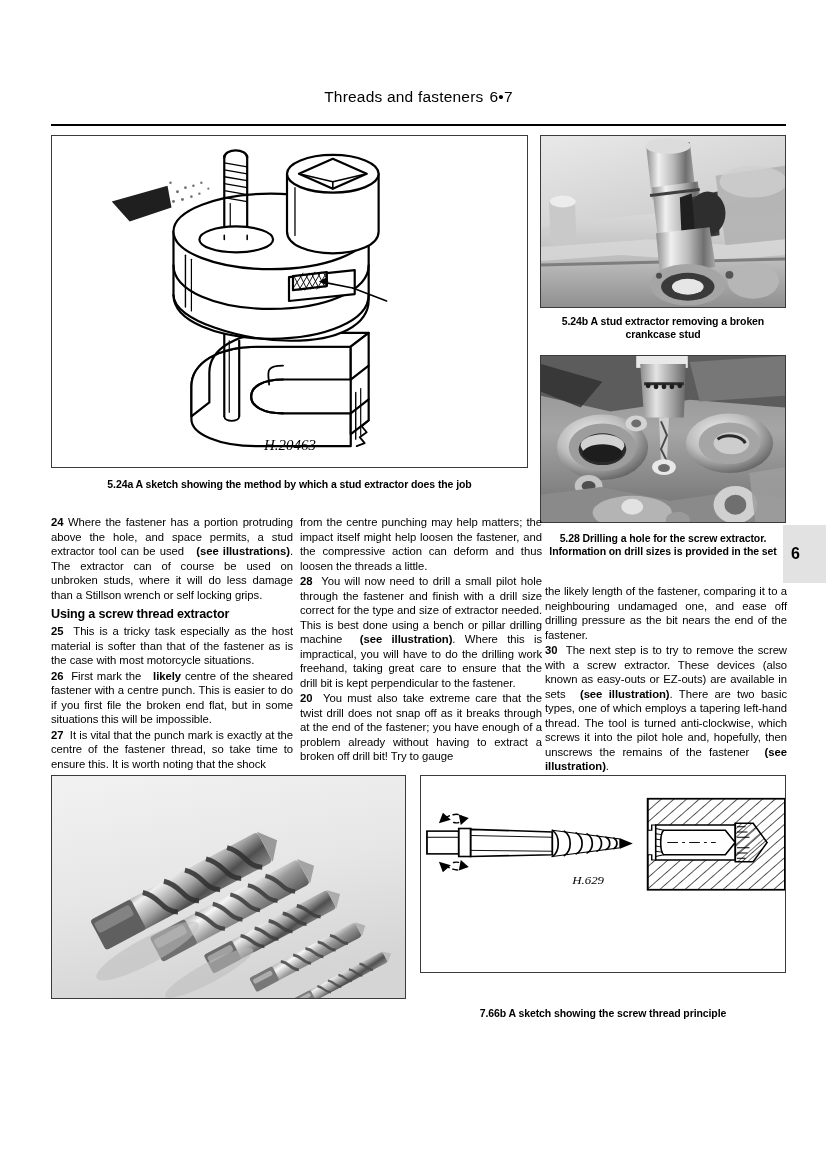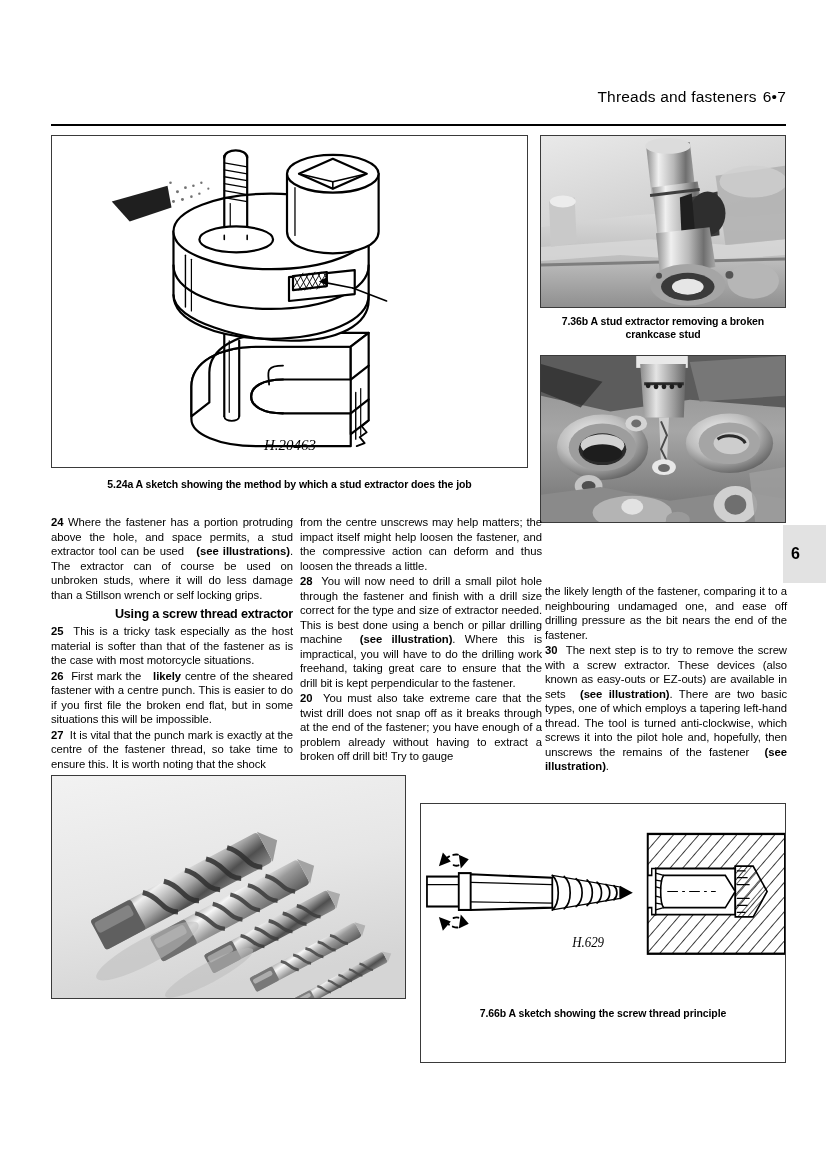--- a/index.html
+++ b/index.html
@@ -21,21 +21,21 @@
     inset: 0;
     background: #fff;
   }
 
   
   .header {
     position: absolute;
     left: 51px;
     top: 88px;
     width: 735px;
-    text-align: right;
+    text-align: center;
     font-size: 15.5px;
     font-weight: 400;
     letter-spacing: 0.2px;
   }
   .header .hdr-page {
     font-weight: 400;
     margin-left: 6px;
   }
   .header-rule {
     position: absolute;
@@ -101,21 +101,21 @@
 
   
   #fig-528 { left: 540px; top: 355px; width: 246px; height: 168px; }
   #cap-528 { left: 536px; top: 532px; width: 254px; }
 
   
   #fig-530a { left: 51px; top: 775px; width: 355px; height: 224px; }
   #cap-530a { left: 51px; top: 1007px; width: 355px; }
 
   
-  #fig-530b { left: 420px; top: 775px; width: 366px; height: 260px; margin-top: 28px; }
+  #fig-530b { left: 420px; top: 775px; width: 366px; height: 198px; }
   #fig-530b svg { display:block; width:100%; height:100%; }
   #cap-530b { left: 420px; top: 1007px; width: 366px; }
 
   
   .col {
     position: absolute;
     font-size: 11.3px;
     line-height: 1.285;
     text-align: justify;
     text-justify: inter-word;
@@ -126,21 +126,21 @@
   #col3 { left: 545px; top: 584px; width: 242px; }
 
   .para { margin: 0 0 0 0; }
   .para + .para { margin-top: 1px; }
   .num { font-weight: bold; }
   .b { font-weight: bold; padding-left: 8px; }
   .subhead {
     font-size: 12.6px;
     font-weight: bold;
     margin: 4px 0 2px 0;
-    text-align: right;
+    text-align: left;
     letter-spacing: -0.2px;
   }
 
   
   .photo { position: absolute; inset: 0; }
 </style>
 </head>
 <body>
 
 <div class="page">
@@ -302,21 +302,21 @@
       <path d="M116 98 L170 92 L176 132 L120 140 Z" fill="url(#metA)"></path>
 
       <ellipse cx="148" cy="150" rx="38" ry="21" fill="#a5a5a5"></ellipse>
       <ellipse cx="148" cy="152" rx="27" ry="14" fill="#3a3a3a"></ellipse>
       <ellipse cx="148" cy="152" rx="16" ry="8" fill="#e6e6e6"></ellipse>
       <ellipse cx="214" cy="146" rx="26" ry="18" fill="#b6b6b6"></ellipse>
       <circle cx="190" cy="140" r="4" fill="#555"></circle>
       <circle cx="119" cy="141" r="3" fill="#4d4d4d"></circle>
     </svg>
   </div>
-  <div class="caption" id="cap-524b">7.36b  A stud extractor removing a broken crankcase stud</div>
+  <div class="caption" id="cap-524b">5.24b  A stud extractor removing a broken crankcase stud</div>
 
   <div class="figbox" id="fig-528">
     <svg class="photo" viewBox="0 0 246 168" preserveAspectRatio="none">
       <defs>
         <linearGradient id="bgB" x1="0" y1="0" x2="0" y2="1">
           <stop offset="0%" stop-color="#8d8d8d"></stop>
           <stop offset="45%" stop-color="#a6a6a6"></stop>
           <stop offset="100%" stop-color="#6e6e6e"></stop>
         </linearGradient>
         <radialGradient id="ringA" cx="0.4" cy="0.35" r="0.7">
@@ -371,35 +371,36 @@
 
       <path d="M0 140 L60 132 L130 146 L200 136 L246 144 L246 168 L0 168 Z" fill="#8a8a8a"></path>
       <ellipse cx="92" cy="158" rx="40" ry="17" fill="#b4b4b4"></ellipse>
       <ellipse cx="92" cy="152" rx="11" ry="8" fill="#e2e2e2"></ellipse>
       <ellipse cx="196" cy="150" rx="22" ry="19" fill="#d0d0d0"></ellipse>
       <ellipse cx="196" cy="150" rx="11" ry="10" fill="#6f6f6f"></ellipse>
       <ellipse cx="138" cy="165" rx="12" ry="8" fill="#9a9a9a"></ellipse>
       <path d="M210 118 L246 112 L246 168 L216 168 Z" fill="#9e9e9e" opacity="0.85"></path>
     </svg>
   </div>
+  <div class="caption" id="cap-528">5.28  Drilling a hole for the screw extractor. Information on drill sizes is provided in the set</div>
 
   <div class="col" id="col1">
     <p class="para"><span class="num">24</span> <span>Where the fastener has a portion protruding above the hole, and space permits, a stud extractor tool can be used </span><span class="b">(see illustrations)</span><span>. The extractor can of course be used on unbroken studs, where it will do less damage than a Stillson wrench or self locking grips.</span></p>
 
     <h3 class="subhead">Using a screw thread extractor</h3>
 
     <p class="para"><span class="num">25</span>&nbsp; <span>This is a tricky task especially as the host material is softer than that of the fastener as is the case with most motorcycle situations.</span></p>
 
     <p class="para"><span class="num">26</span>&nbsp; <span>First mark the </span><span class="b">likely</span><span> centre of the sheared fastener with a centre punch. This is easier to do if you first file the broken end flat, but in some situations this will be impossible.</span></p>
 
     <p class="para"><span class="num">27</span>&nbsp; <span>It is vital that the punch mark is exactly at the centre of the fastener thread, so take time to ensure this. It is worth noting that the shock</span></p>
   </div>
 
   <div class="col" id="col2">
-    <p class="para">from the centre unscrews may help matters; the impact itself might help loosen the fastener, and the compressive action can deform and thus loosen the threads a little.</p>
+    <p class="para">from the centre punching may help matters; the impact itself might help loosen the fastener, and the compressive action can deform and thus loosen the threads a little.</p>
 
     <p class="para"><span class="num">28</span>&nbsp; <span>You will now need to drill a small pilot hole through the fastener and finish with a drill size correct for the type and size of extractor needed. This is best done using a bench or pillar drilling machine </span><span class="b">(see illustration)</span><span>. Where this is impractical, you will have to do the drilling work freehand, taking great care to ensure that the drill bit is kept perpendicular to the fastener.</span></p>
 
     <p class="para"><span class="num">20</span>&nbsp; <span>You must also take extreme care that the twist drill does not snap off as it breaks through at the end of the fastener; you have enough of a problem already without having to extract a broken off drill bit! Try to gauge</span></p>
   </div>
 
   <div class="col" id="col3">
     <p class="para">the likely length of the fastener, comparing it to a neighbouring undamaged one, and ease off drilling pressure as the bit nears the end of the fastener.</p>
 
     <p class="para"><span class="num">30</span>&nbsp; <span>The next step is to try to remove the screw with a screw extractor. These devices (also known as easy-outs or EZ-outs) are available in sets </span><span class="b">(see illustration)</span><span>. There are two basic types, one of which employs a tapering left-hand thread. The tool is turned anti-clockwise, which screws it into the pilot hole and, hopefully, then unscrews the remains of the fastener </span><span class="b">(see illustration)</span><span>.</span></p>

